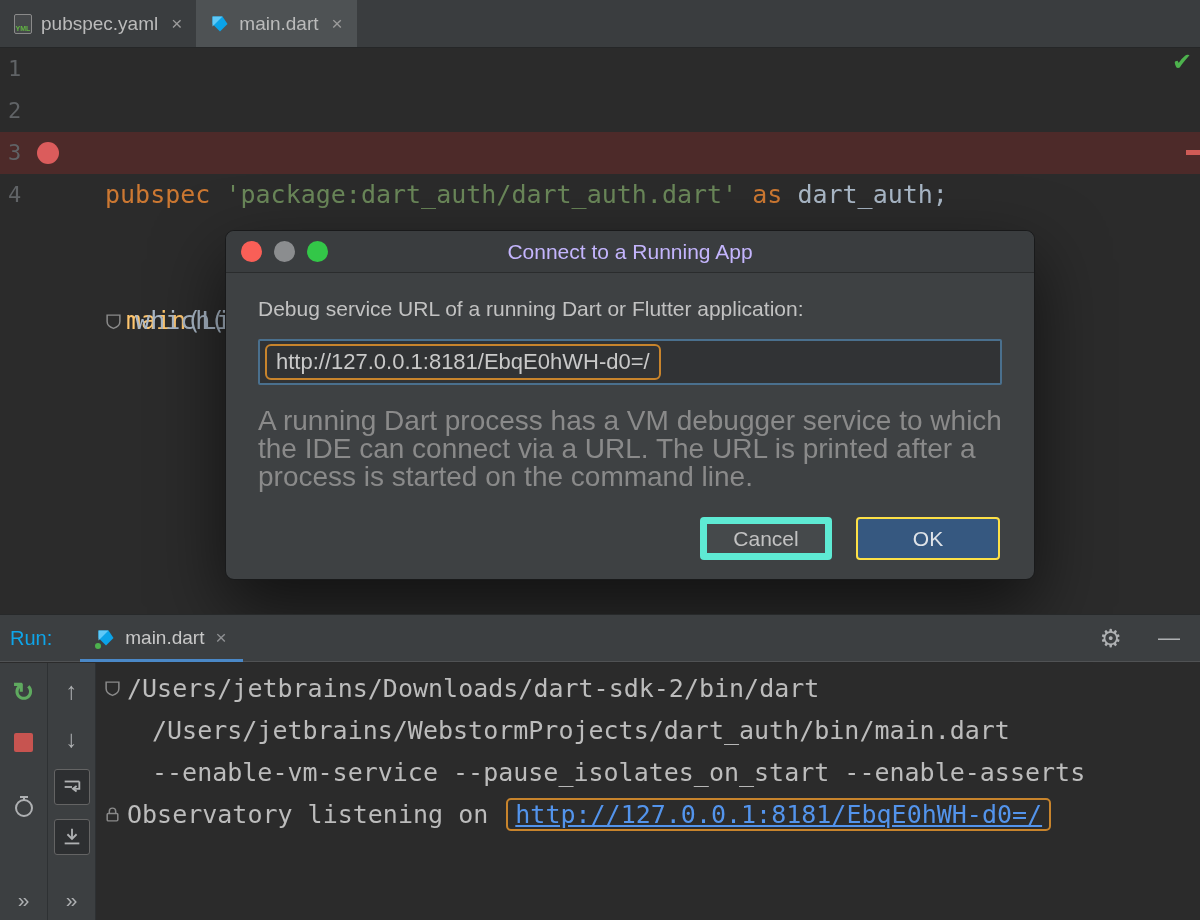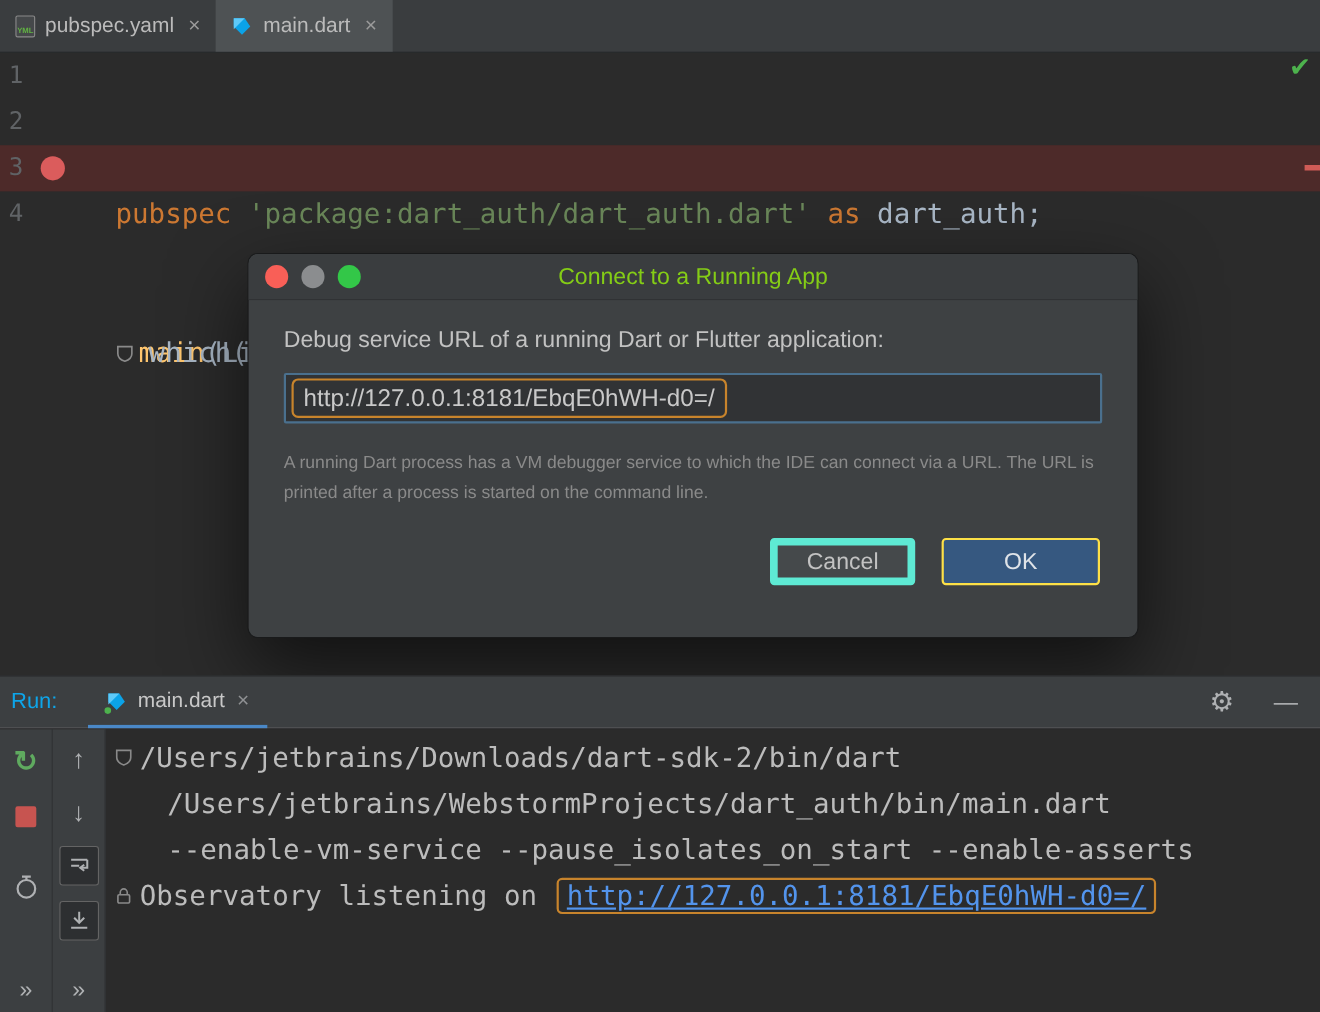--- a/index.html
+++ b/index.html
@@ -67,39 +67,39 @@
 
   
   .dialog {
     position:absolute; left:225px; top:230px; width:810px; height:350px;
     background:#3e4143; border:1px solid #191a1b; border-radius:9px;
     box-shadow:0 28px 70px rgba(0,0,0,.6);
   }
   .dlg-title {
     height:42px; background:#3a3d3f; border-bottom:1px solid #2a2c2d;
     border-radius:9px 9px 0 0; display:flex; align-items:center;
-    justify-content:center; position:relative; color:#84cc16; font-size:21px;
+    justify-content:center; position:relative; color:#c4b5fd; font-size:21px;
   }
   .lights { position:absolute; left:15px; top:10px; display:flex; gap:12px; }
   .light { width:21px; height:21px; border-radius:50%; }
   .light.red { background:#f95f57; }
   .light.gray { background:#8b8d8f; }
   .light.green { background:#33c748; }
   .dlg-body { padding:24px 32px 0; }
   .dlg-label { font-size:21px; color:#c2c2c2; }
   .dlg-input {
     margin-top:18px; height:46px; border:2px solid #4a708e; border-radius:2px;
     background:#313335; display:flex; align-items:center; padding-left:5px;
   }
   .url-chip {
     border:2px solid #c8842c; border-radius:6px; padding:3px 9px;
     font-size:22px; color:#c9c9c9; white-space:nowrap;
   }
   .dlg-desc {
-    margin-top:22px; font-size:16px; line-height:28px; color:#8a8a8a;
+    margin-top:22px; font-size:28px; line-height:28px; color:#8a8a8a;
     max-width:756px;
   }
   .dlg-buttons {
     display:flex; justify-content:flex-end; gap:24px; margin-top:26px;
     padding-right:2px;
   }
   .btn {
     height:43px; border-radius:4px; font-size:21px; display:flex;
     align-items:center; justify-content:center; cursor:default;
     font-family:"Liberation Sans", sans-serif;

